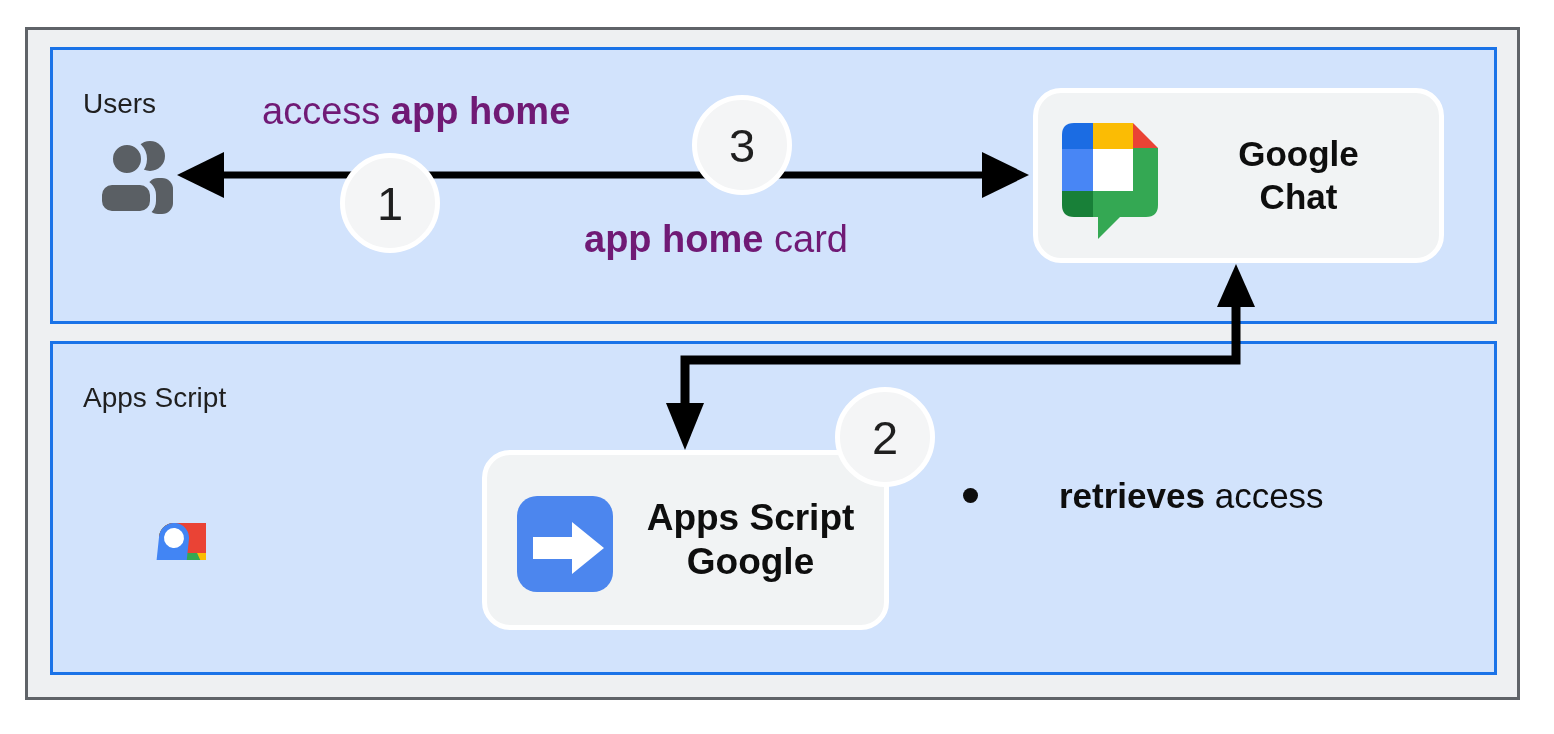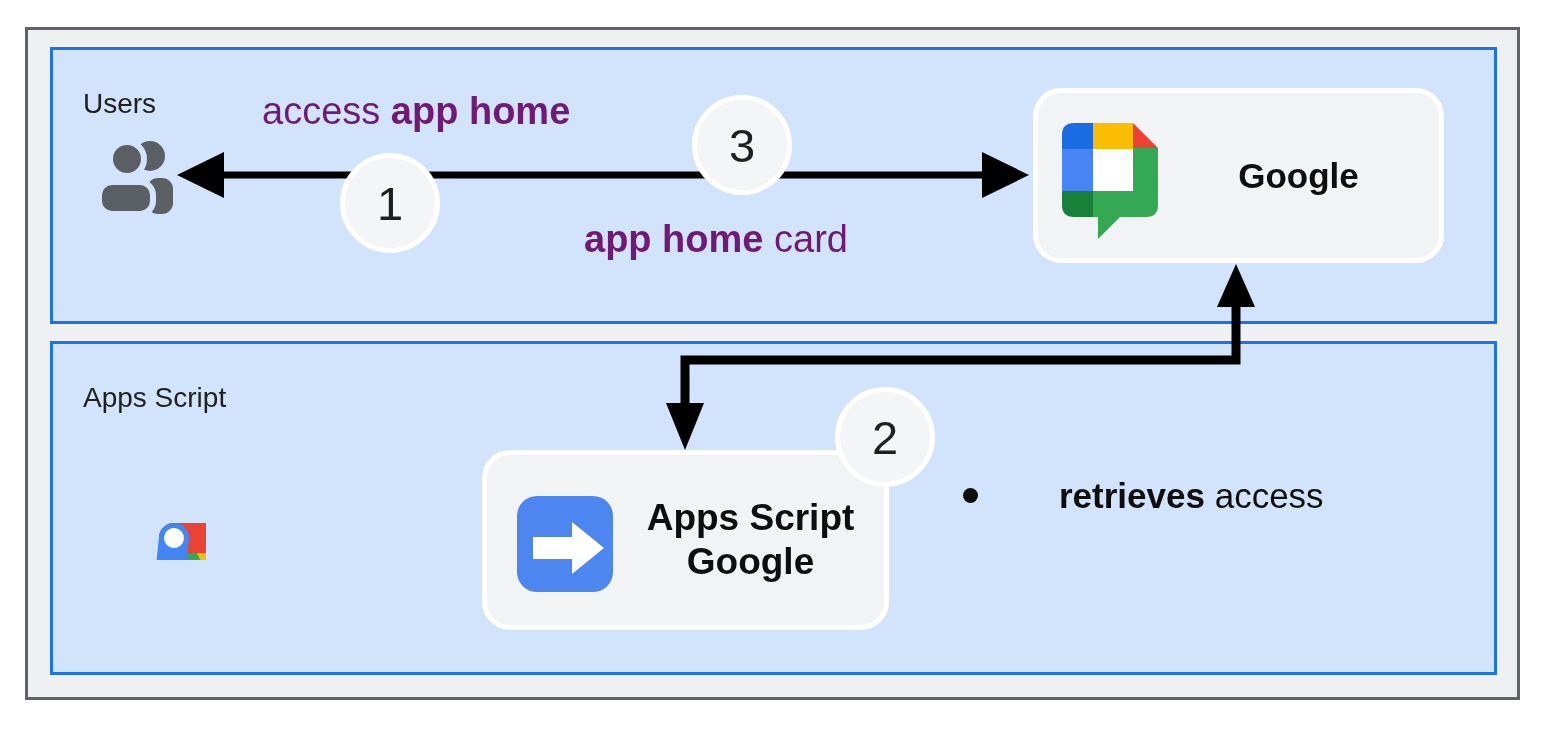--- a/index.html
+++ b/index.html
@@ -125,20 +125,21 @@
     <path d="M2 30 V16 Q2 4 14 4 H33 V30 Z" fill="#1b6ce3"></path>
     <rect x="2" y="30" width="31" height="42" fill="#4886f5"></rect>
     <path d="M2 72 H33 V98 H14 Q2 98 2 86 Z" fill="#188038"></path>
     <rect x="33" y="4" width="40" height="26" fill="#fbbc04"></rect>
     <polygon points="73,4 98,29 73,29" fill="#ea4335"></polygon>
     <path d="M73 29 H98 V86 Q98 98 86 98 H60 L38 120 V98 H33 V72 H73 Z" fill="#34a853"></path>
     <rect x="33" y="30" width="40" height="42" fill="#ffffff"></rect>
   </svg>
   <div class="node-text">
     <div>Google</div>
+    <div>Chat</div>
   </div>
 </div>
 
 <div class="node node-project">
   <svg class="node-icon project-icon" width="96" height="96" viewBox="0 0 96 96">
     <rect x="0" y="0" width="96" height="96" rx="20" fill="#4c86ee"></rect>
     <path d="M16 41 H55 V26 L87 52 L55 78 V63 H16 Z" fill="#ffffff"></path>
   </svg>
   <div class="node-text">
     <div>Apps Script</div>

